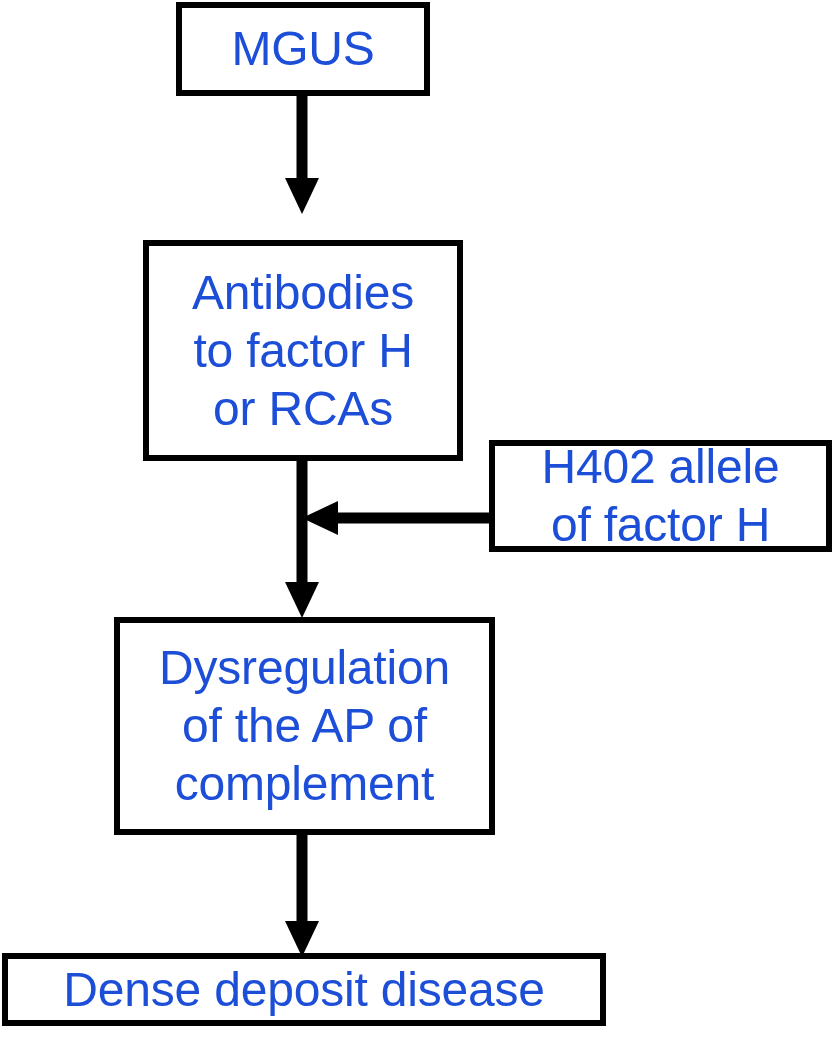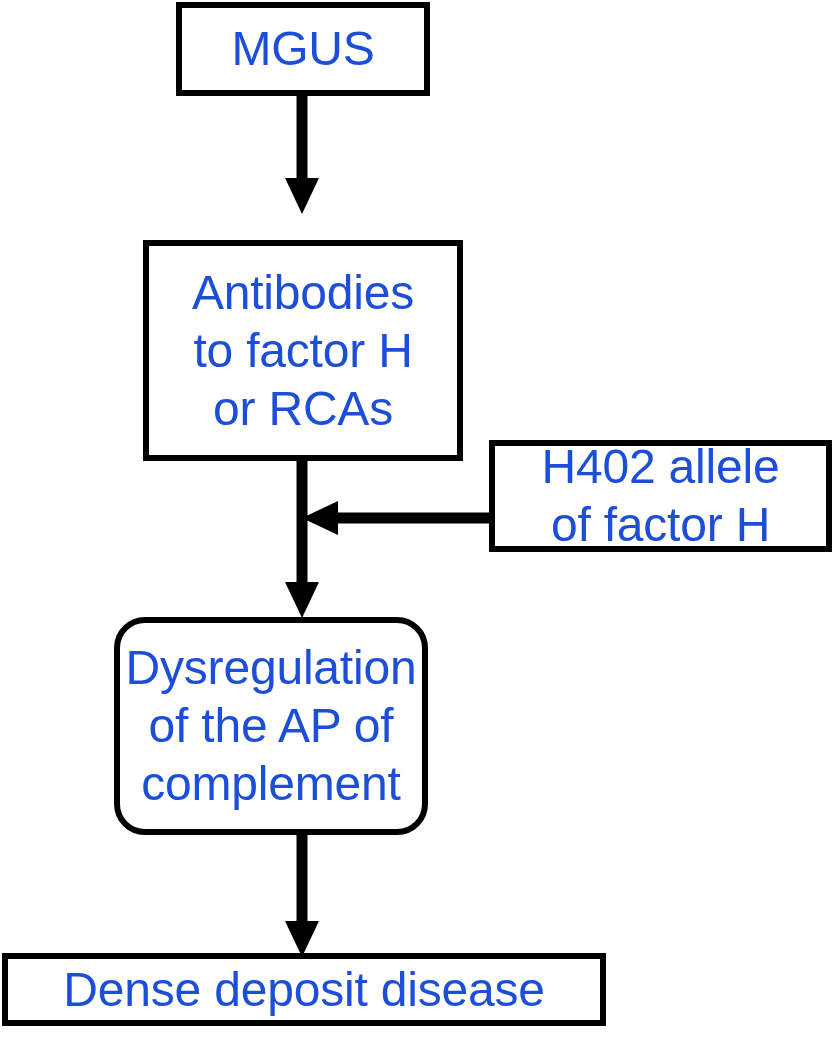--- a/index.html
+++ b/index.html
@@ -52,23 +52,22 @@
   #node-h402 {
     left: 489px;
     top: 440px;
     width: 343px;
     height: 112px;
   }
   
   #node-dysregulation {
     left: 114px;
     top: 617px;
-    width: 314px;
+    width: 381px;
     height: 218px;
-    border-radius: 31px;
   }
   
   #node-ddd {
     left: 2px;
     top: 953px;
     width: 604px;
     height: 73px;
   }
   .connector {
     position: absolute;

